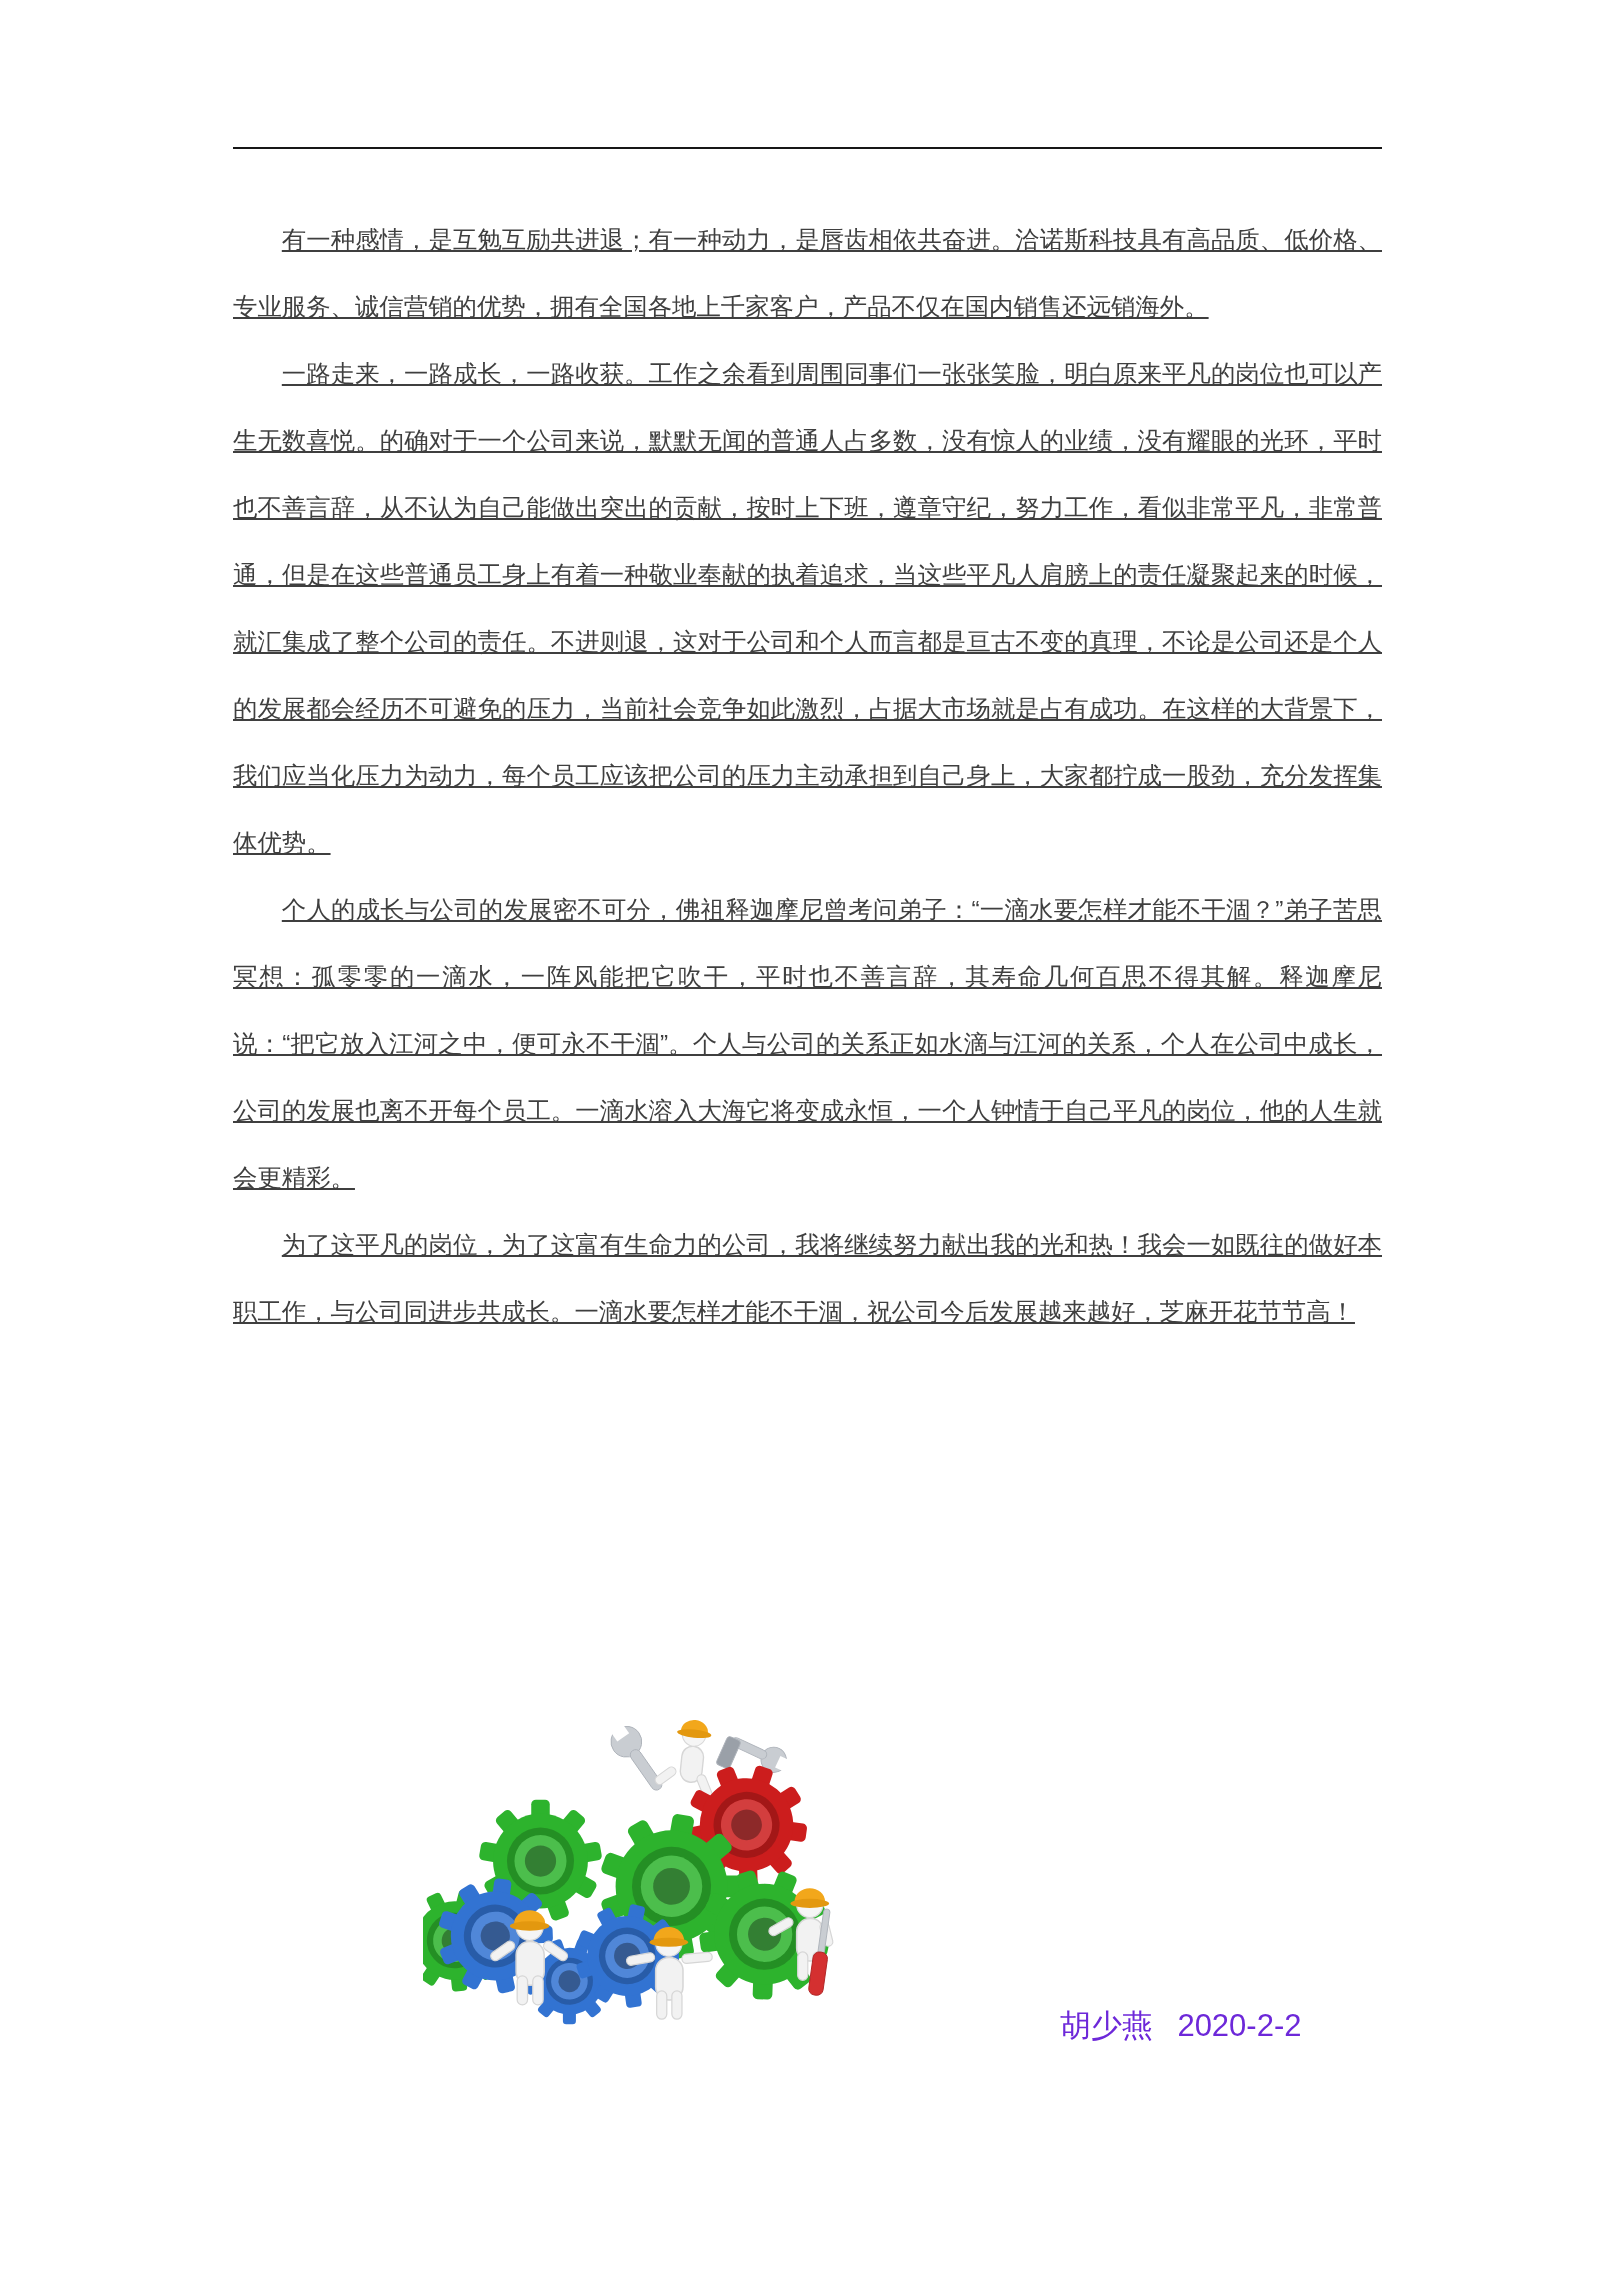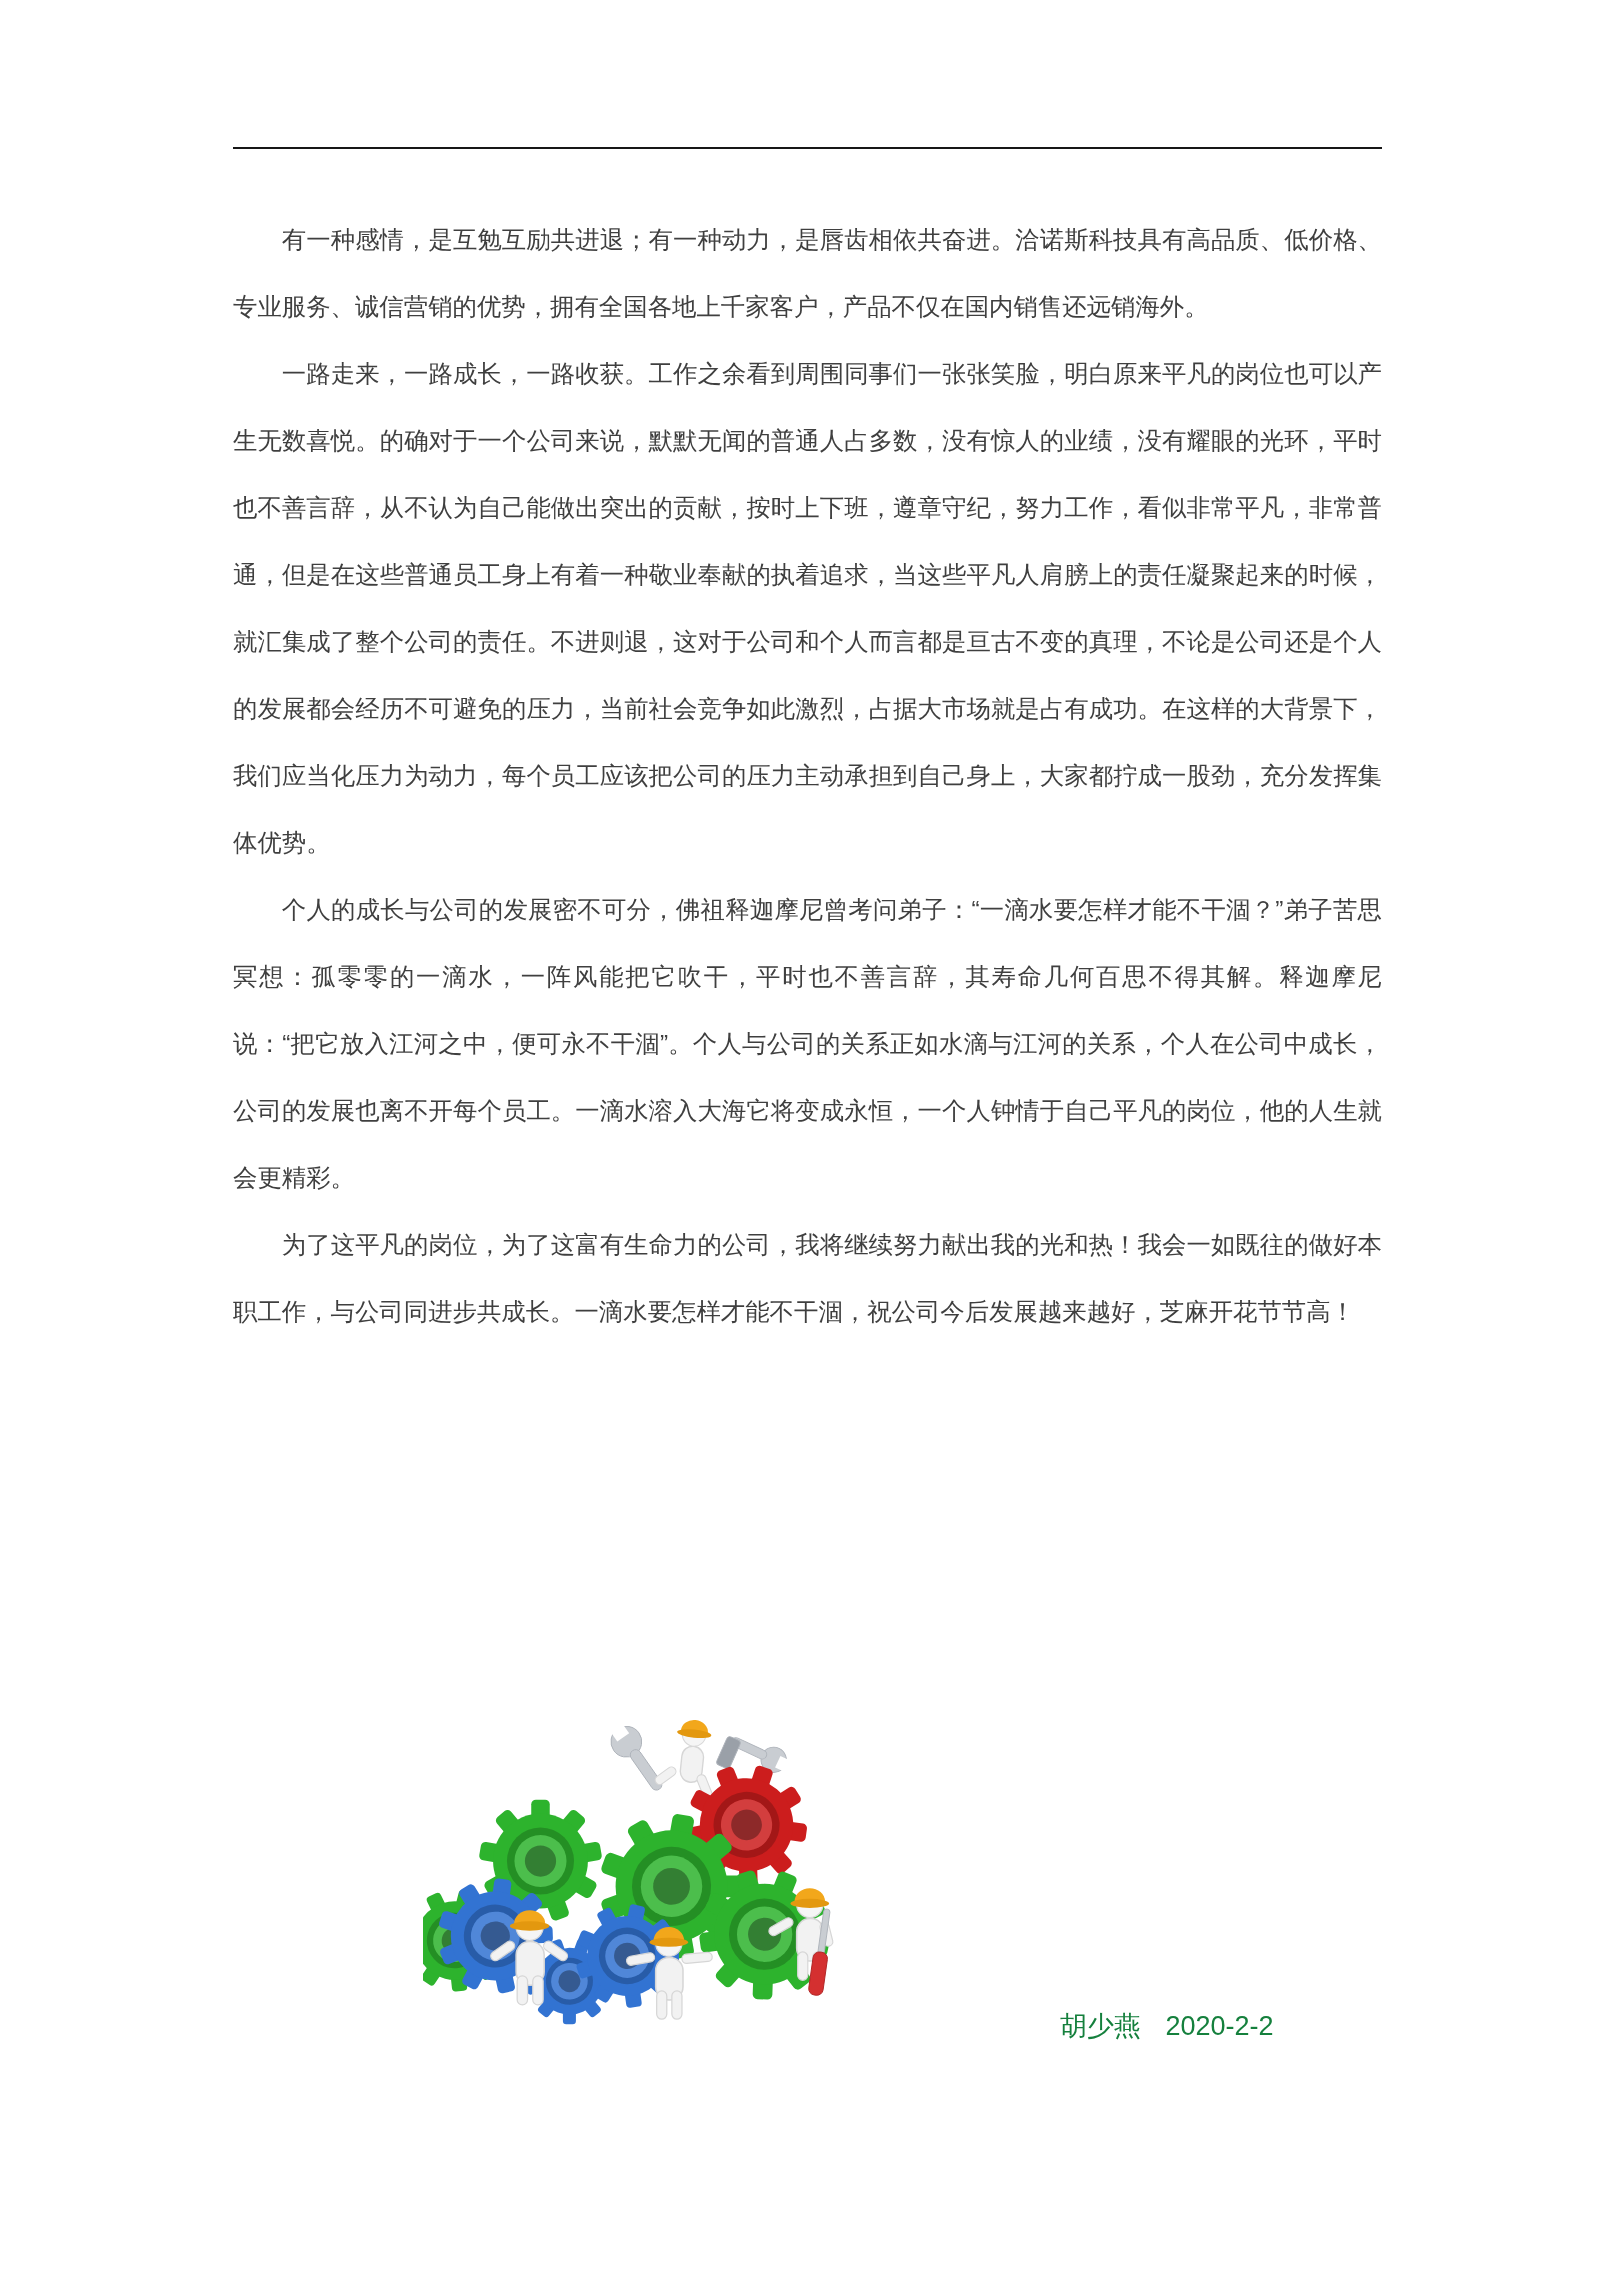--- a/index.html
+++ b/index.html
@@ -11,26 +11,26 @@
   .header-rule{
     position:absolute;left:233px;top:147px;width:1149px;height:0;
     border-top:2.7px solid #161616;
   }
   .content{
     position:absolute;left:233px;top:206px;width:1149px;
     color:#3f3f3f;font-size:24.4px;line-height:67px;
   }
   .content p{
     margin:0;padding:0;text-indent:2em;
-    text-align:justify;text-justify:inter-character;
+    text-align:justify;text-justify:inter-character;text-decoration:underline;
   }
   .clipart{position:absolute;left:423px;top:1710px;width:432px;height:340px;}
   .signature{
     position:absolute;left:1060px;top:2008px;
-    font-size:27px;line-height:36px;color:#15803d;white-space:nowrap;
+    font-size:31px;line-height:36px;color:#6d28d9;white-space:nowrap;
   }
   .signature .date{margin-left:24.4px;}
 </style>
 </head>
 <body>
 
 <div class="page">
 
   <div class="header-rule"></div>
 

